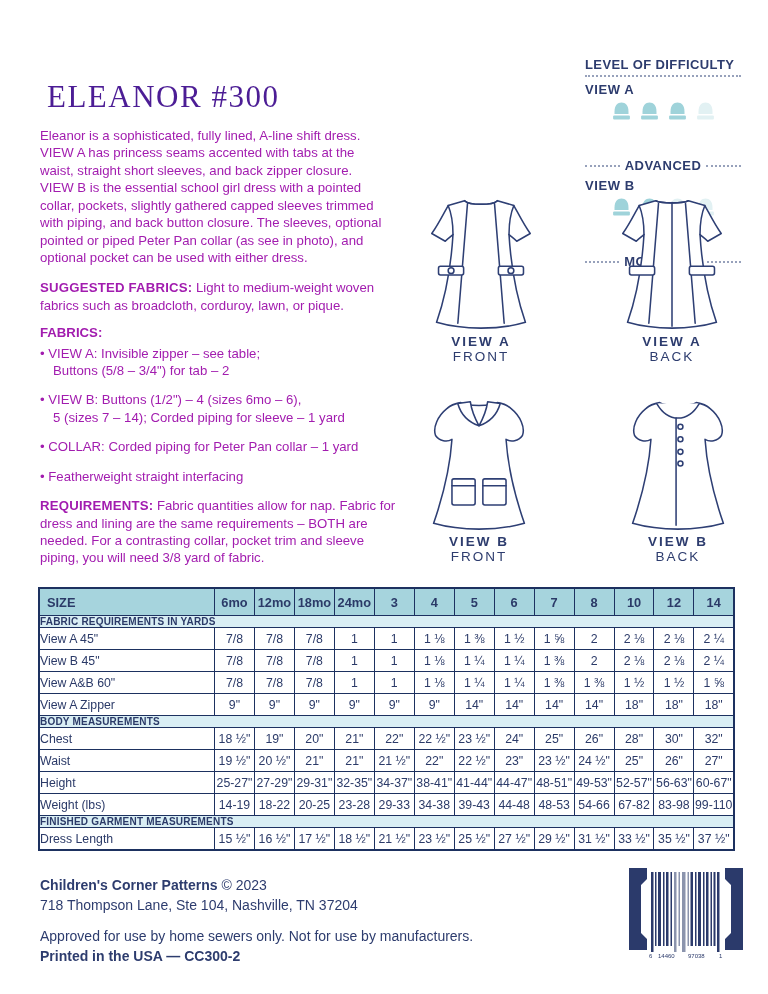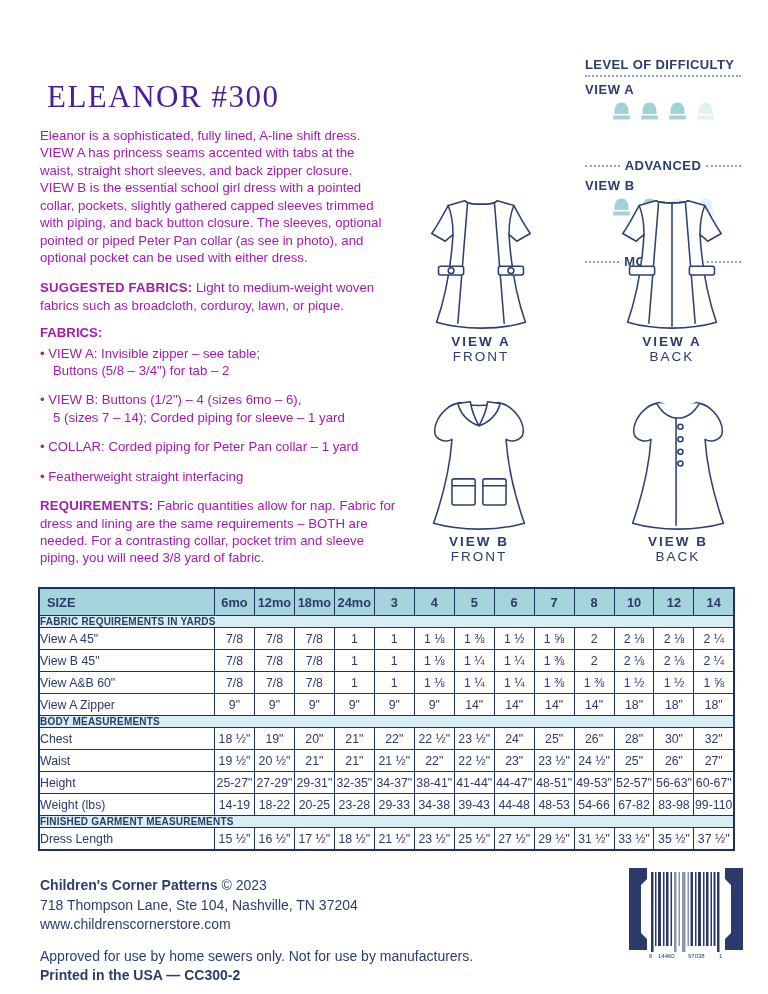--- a/index.html
+++ b/index.html
@@ -373,21 +373,20 @@
         <td class="cell-val">33 ½"</td>
         <td class="cell-val">35 ½"</td>
         <td class="cell-val">37 ½"</td>
       </tr>
     </tbody>
 </table>
 
 <div class="footer">
   <div><span class="bold">Children's Corner Patterns</span><span> © 2023</span></div>
   <div>718 Thompson Lane, Ste 104, Nashville, TN 37204</div>
-  <div>www.childrenscornerstore.com</div>
   <div class="approved">Approved for use by home sewers only. Not for use by manufacturers.</div>
   <div class="bold">Printed in the USA — CC300-2</div>
 </div>
 
 <svg class="barcode" viewBox="0 0 120 104">
   <path fill="#2b3a6b" d="M3,4 H21 V15 L15,21 V69 L21,75 V86 H3 Z"></path>
   <path fill="#2b3a6b" d="M117,4 H99 V15 L105,21 V69 L99,75 V86 H117 Z"></path>
   <g>
     <rect fill="#2b3a6b" x="25" y="8" width="2.5" height="80"></rect>
     <rect fill="#2b3a6b" x="29" y="8" width="1.5" height="74"></rect>

